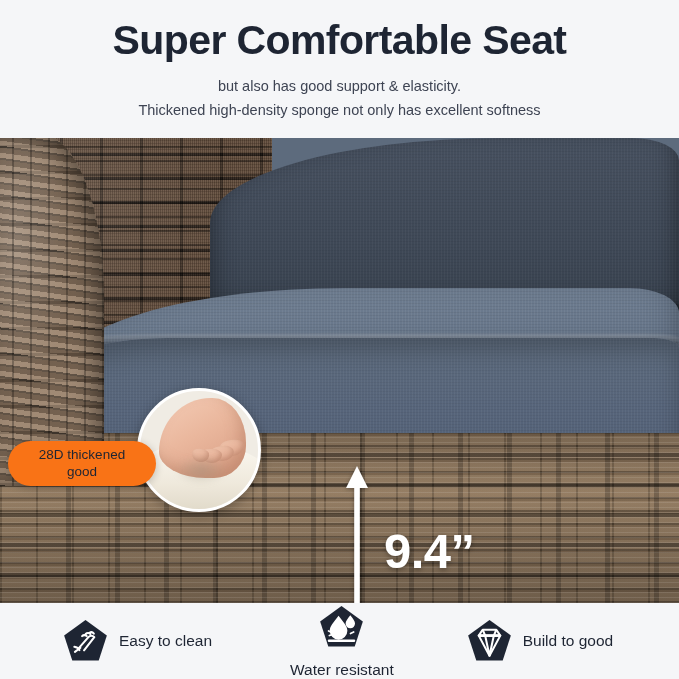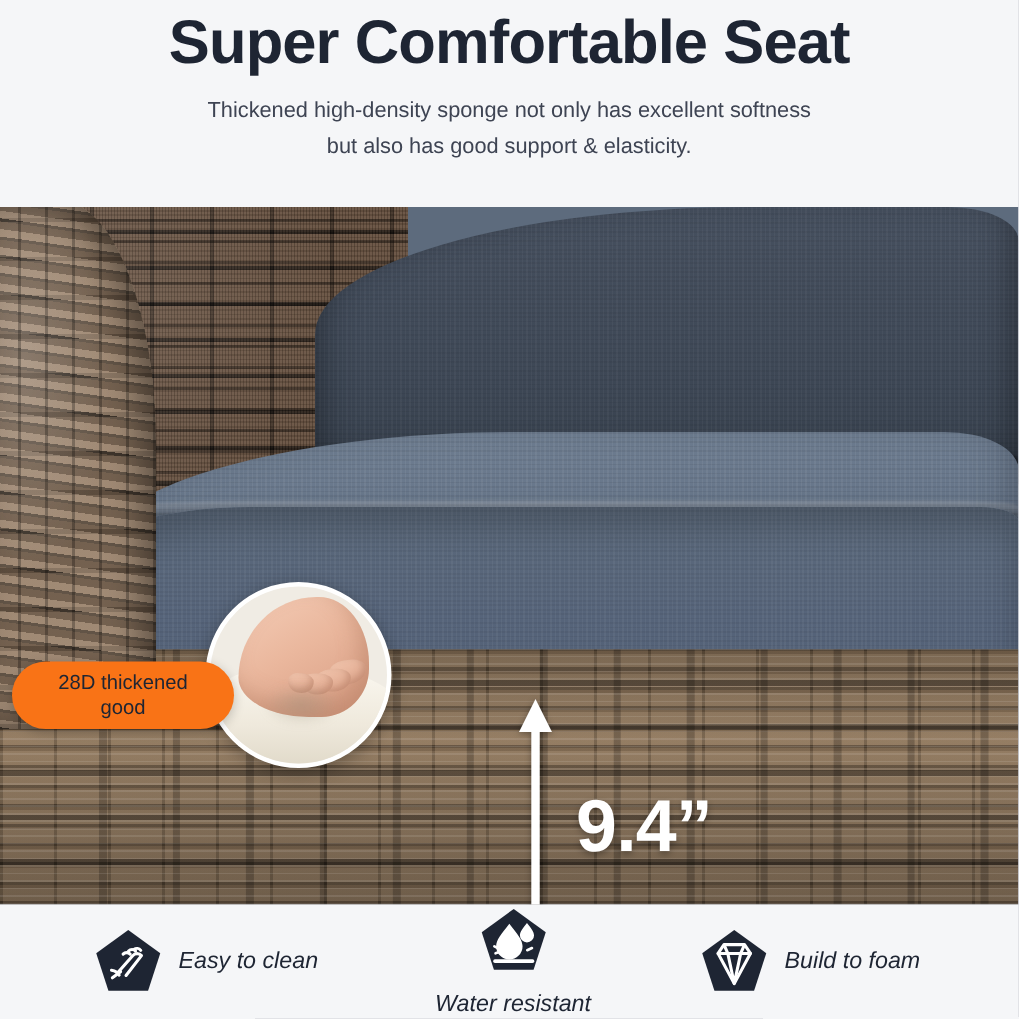--- a/index.html
+++ b/index.html
@@ -19,21 +19,21 @@
     overflow:hidden;
   }
 
   
   .header {
     position:absolute; left:0; top:0;
     width:679px; height:138px;
     background:#f5f6f8;
     display:flex; flex-direction:column;
     align-items:center; justify-content:flex-start;
-    padding-top:4px;
+    padding-top:16px;
   }
   .title {
     font-size:41px;
     font-weight:bold;
     letter-spacing:-0.6px;
     color:#1e2533;
     line-height:1.18;
     text-align:center;
     white-space:nowrap;
   }
@@ -289,21 +289,20 @@
     white-space:nowrap;
   }
 
   
   .feature-bar {
     position:absolute; left:0; top:603px;
     width:679px; height:76px;
     background:#f5f6f8;
     display:flex;
     align-items:center;
-    font-style:italic;
   }
   .feature {
     display:flex;
     align-items:center;
     gap:10px;
   }
   .feature-1 { margin-left:62px; }
   .feature-2 { margin-left:78px;flex-direction:column; }
   .feature-3 { margin-left:72px; }
   .feature-icon {
@@ -318,22 +317,22 @@
   }
 </style>
 </head>
 <body>
 
 <div class="page">
 
   <div class="header">
     <div class="title">Super Comfortable Seat</div>
     <div class="subtitle">
+      <span class="sub-line">but also has good support &amp; elasticity.</span>
       <span class="sub-line">Thickened high-density sponge not only has excellent softness</span>
-      <span class="sub-line">but also has good support &amp; elasticity.</span>
     </div>
   </div>
 
   <div class="photo">
 
     <div class="rattan-back"></div>
     <div class="cushion-back"></div>
     <div class="cushion-back-seam"></div>
     <div class="cushion-seat"></div>
     <div class="cushion-seat-sheen"></div>
@@ -404,17 +403,17 @@
     <div class="feature feature-3">
       <svg class="feature-icon" viewBox="0 0 48 48">
         <path d="M24 2 L45.8 17.8 L37.5 43.4 L10.5 43.4 L2.2 17.8 Z" fill="#1e2533"></path>
         <g fill="none" stroke="#ffffff" stroke-width="2.1" stroke-linejoin="round">
           <path d="M13 18 L24 38.5 L35 18 Z"></path>
           <path d="M13 18 L17 12 L31 12 L35 18 Z"></path>
           <path d="M17 12 L19.6 18 L24 38.5 L28.4 18 L31 12"></path>
           <path d="M13 18 L35 18"></path>
         </g>
       </svg>
-      <span class="feature-label">Build to foam</span>
+      <span class="feature-label">Build to good</span>
     </div>
 
   </div>
 </div>
 
 </body></html>

